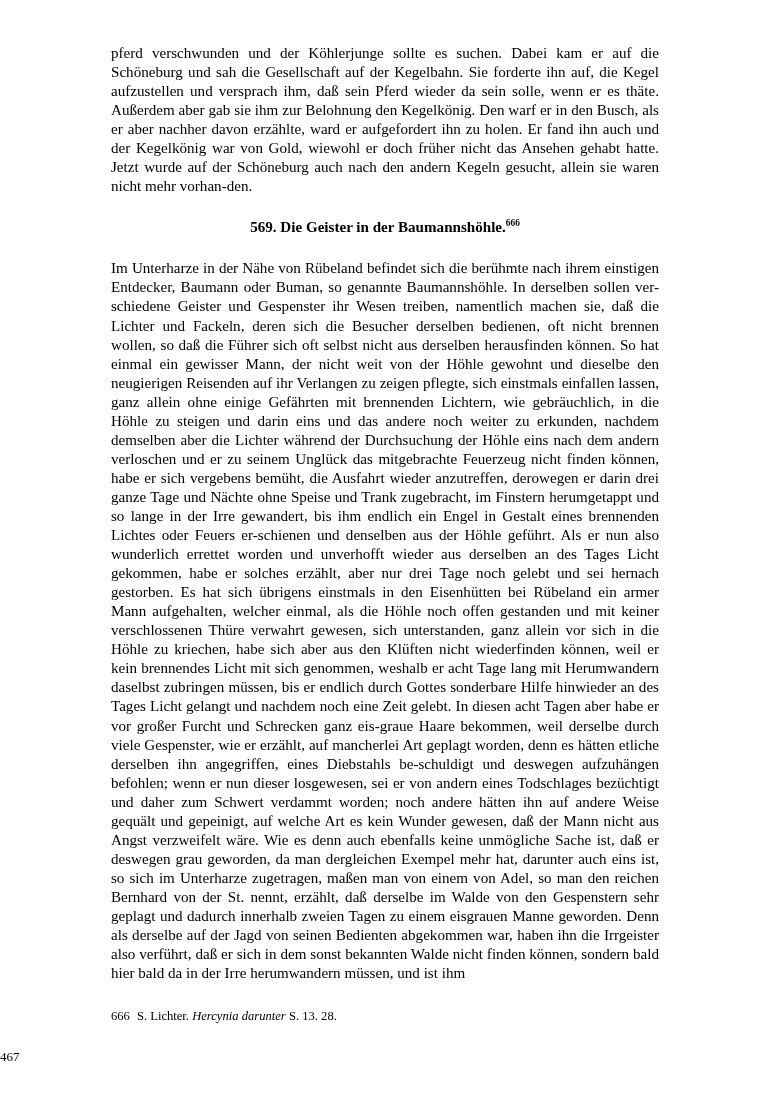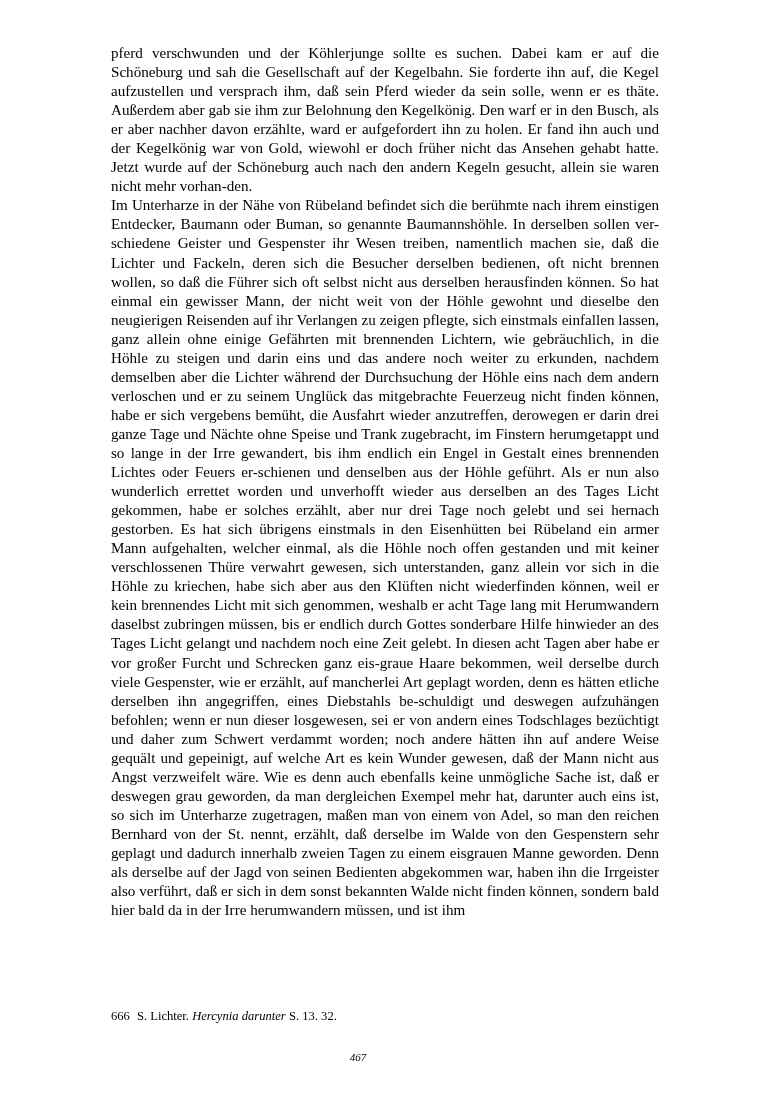--- a/index.html
+++ b/index.html
@@ -73,39 +73,41 @@
     margin-right: 7px;
   }
   .footnote .fn-italic {
     font-style: italic;
   }
   .page-number {
     position: absolute;
     left: 0;
     top: 1050px;
     width: 716px;
-    text-align: center;
-    font-size: 11px;
+    text-align: left;
+    font-size: 13px;
     line-height: 14px;
-    font-style: italic;
   }
 </style>
 </head>
 <body>
 
 <div class="page">
 
   <div class="content">
 
     <p class="body-text">pferd verschwunden und der Köhlerjunge sollte es suchen. Dabei kam er auf die Schöneburg und sah die Gesellschaft auf der Kegelbahn. Sie forderte ihn auf, die Kegel aufzustellen und versprach ihm, daß sein Pferd wieder da sein solle, wenn er es thäte. Außerdem aber gab sie ihm zur Belohnung den Kegelkönig. Den warf er in den Busch, als er aber nachher davon erzählte, ward er aufgefordert ihn zu holen. Er fand ihn auch und der Kegelkönig war von Gold, wiewohl er doch früher nicht das Ansehen gehabt hatte. Jetzt wurde auf der Schöneburg auch nach den andern Kegeln gesucht, allein sie waren nicht mehr vorhan-den.</p>
 
+    <div class="heading-block">
+      <h2 class="section-heading"><span>569. Die Geister in der Baumannshöhle.</span><sup>666</sup></h2>
+    </div>
 
     <p class="body-text">Im Unterharze in der Nähe von Rübeland befindet sich die berühmte nach ihrem einstigen Entdecker, Baumann oder Buman, so genannte Baumannshöhle. In derselben sollen ver-schiedene Geister und Gespenster ihr Wesen treiben, namentlich machen sie, daß die Lichter und Fackeln, deren sich die Besucher derselben bedienen, oft nicht brennen wollen, so daß die Führer sich oft selbst nicht aus derselben herausfinden können. So hat einmal ein gewisser Mann, der nicht weit von der Höhle gewohnt und dieselbe den neugierigen Reisenden auf ihr Verlangen zu zeigen pflegte, sich einstmals einfallen lassen, ganz allein ohne einige Gefährten mit brennenden Lichtern, wie gebräuchlich, in die Höhle zu steigen und darin eins und das andere noch weiter zu erkunden, nachdem demselben aber die Lichter während der Durchsuchung der Höhle eins nach dem andern verloschen und er zu seinem Unglück das mitgebrachte Feuerzeug nicht finden können, habe er sich vergebens bemüht, die Ausfahrt wieder anzutreffen, derowegen er darin drei ganze Tage und Nächte ohne Speise und Trank zugebracht, im Finstern herumgetappt und so lange in der Irre gewandert, bis ihm endlich ein Engel in Gestalt eines brennenden Lichtes oder Feuers er-schienen und denselben aus der Höhle geführt. Als er nun also wunderlich errettet worden und unverhofft wieder aus derselben an des Tages Licht gekommen, habe er solches erzählt, aber nur drei Tage noch gelebt und sei hernach gestorben. Es hat sich übrigens einstmals in den Eisenhütten bei Rübeland ein armer Mann aufgehalten, welcher einmal, als die Höhle noch offen gestanden und mit keiner verschlossenen Thüre verwahrt gewesen, sich unterstanden, ganz allein vor sich in die Höhle zu kriechen, habe sich aber aus den Klüften nicht wiederfinden können, weil er kein brennendes Licht mit sich genommen, weshalb er acht Tage lang mit Herumwandern daselbst zubringen müssen, bis er endlich durch Gottes sonderbare Hilfe hinwieder an des Tages Licht gelangt und nachdem noch eine Zeit gelebt. In diesen acht Tagen aber habe er vor großer Furcht und Schrecken ganz eis-graue Haare bekommen, weil derselbe durch viele Gespenster, wie er erzählt, auf mancherlei Art geplagt worden, denn es hätten etliche derselben ihn angegriffen, eines Diebstahls be-schuldigt und deswegen aufzuhängen befohlen; wenn er nun dieser losgewesen, sei er von andern eines Todschlages bezüchtigt und daher zum Schwert verdammt worden; noch andere hätten ihn auf andere Weise gequält und gepeinigt, auf welche Art es kein Wunder gewesen, daß der Mann nicht aus Angst verzweifelt wäre. Wie es denn auch ebenfalls keine unmögliche Sache ist, daß er deswegen grau geworden, da man dergleichen Exempel mehr hat, darunter auch eins ist, so sich im Unterharze zugetragen, maßen man von einem von Adel, so man den reichen Bernhard von der St. nennt, erzählt, daß derselbe im Walde von den Gespenstern sehr geplagt und dadurch innerhalb zweien Tagen zu einem eisgrauen Manne geworden. Denn als derselbe auf der Jagd von seinen Bedienten abgekommen war, haben ihn die Irrgeister also verführt, daß er sich in dem sonst bekannten Walde nicht finden können, sondern bald hier bald da in der Irre herumwandern müssen, und ist ihm</p>
 
   </div>
 
   <div class="footnote-area">
-    <p class="footnote"><span class="fn-num">666</span><span>S. Lichter. </span><span class="fn-italic">Hercynia darunter</span><span> S. 13. 32.</span></p>
+    <p class="footnote"><span class="fn-num">666</span><span>S. Lichter. </span><span class="fn-italic">Hercynia darunter</span><span> S. 13. 28.</span></p>
   </div>
 
   <div class="page-number">467</div>
 
 </div>
 
 </body></html>

